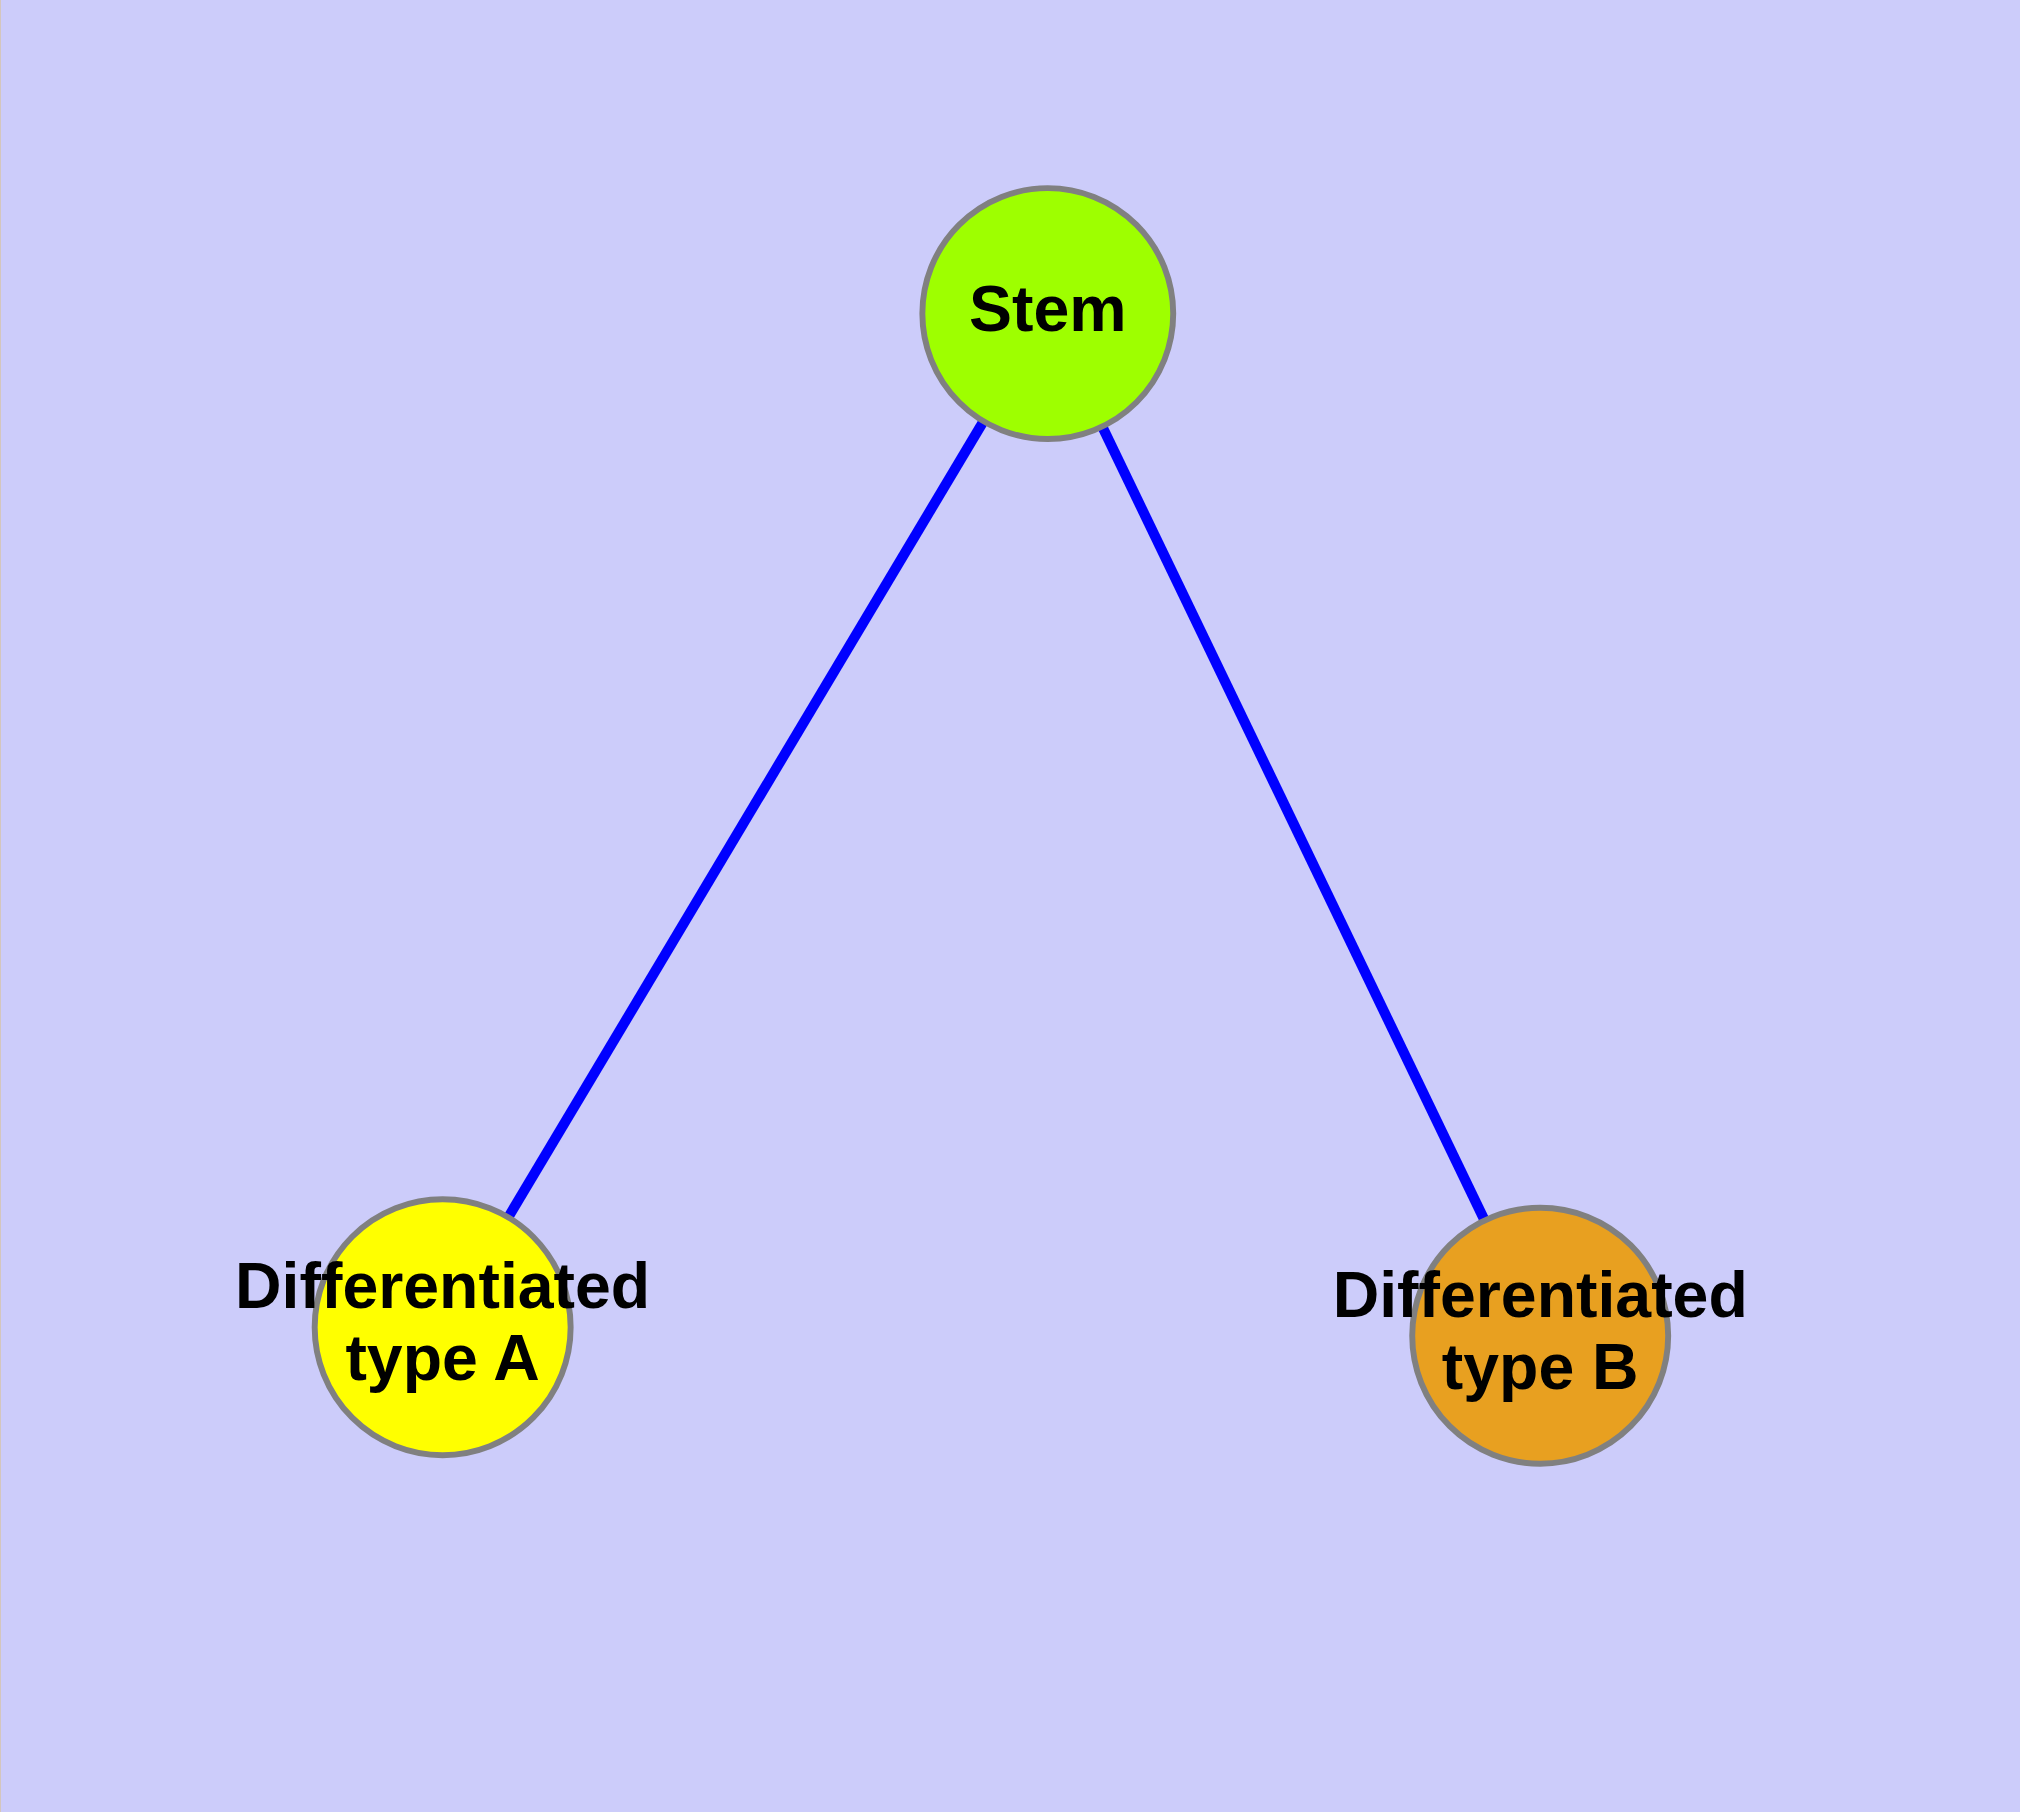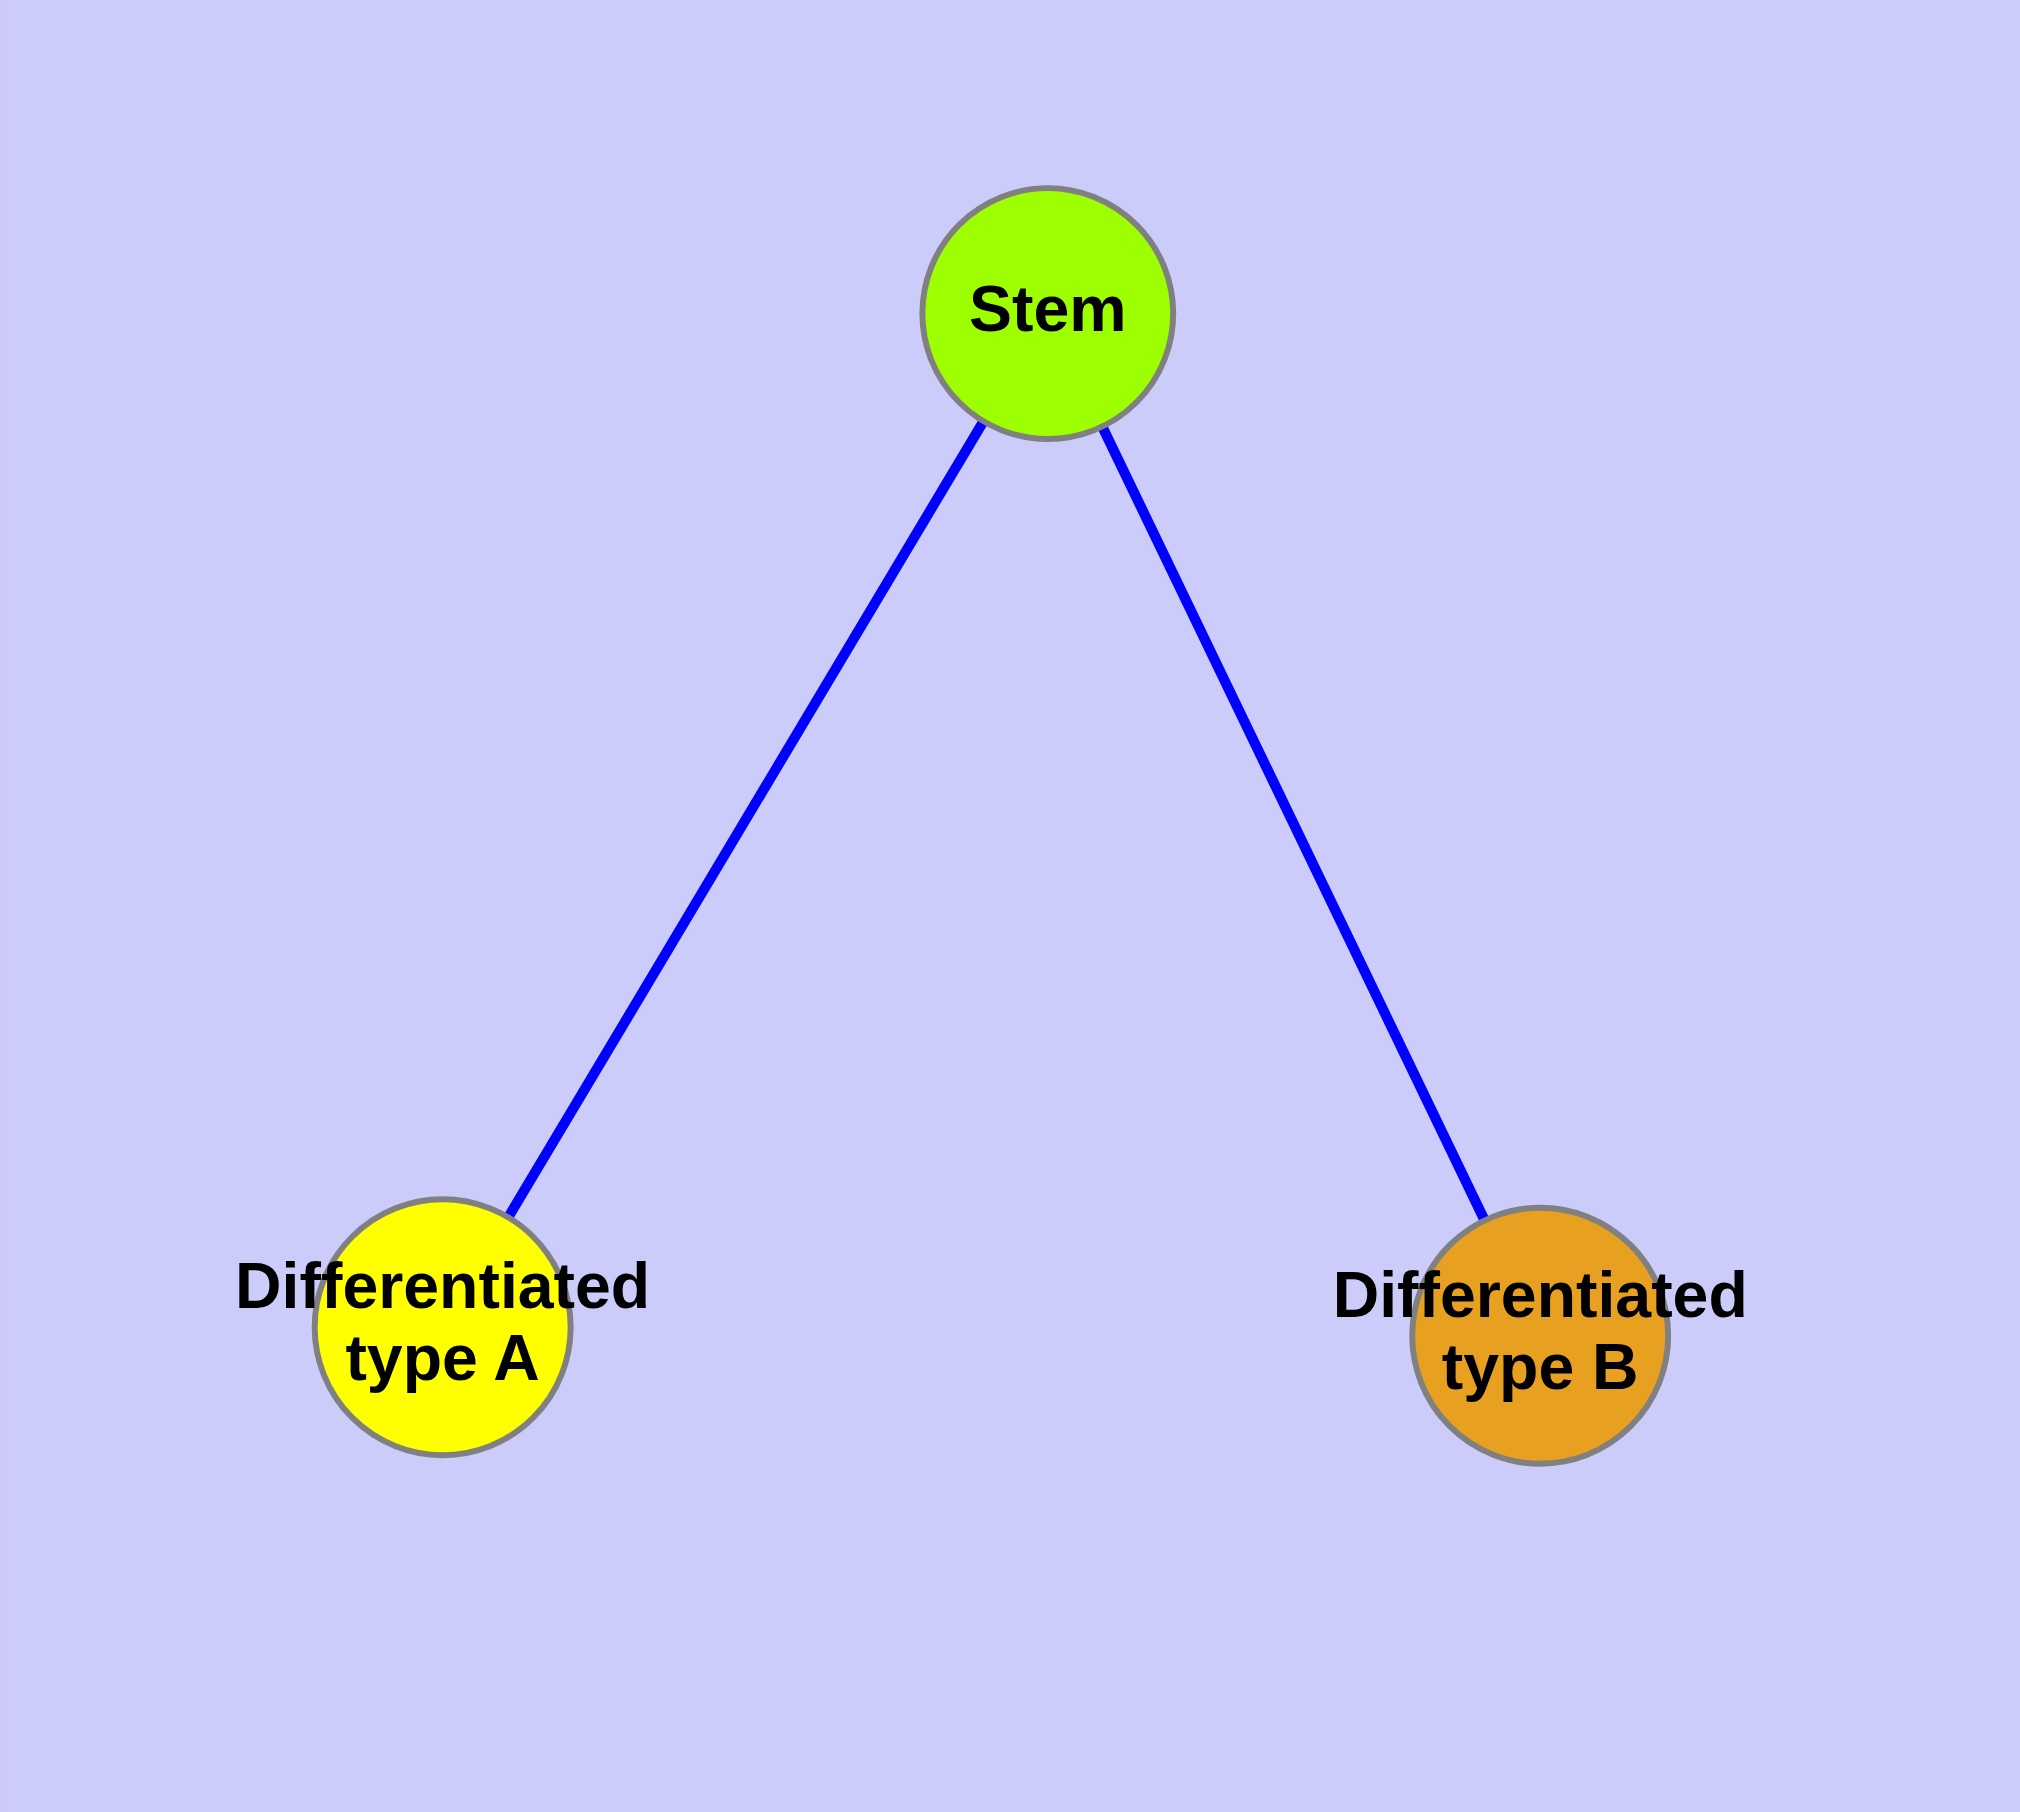--- a/index.html
+++ b/index.html
@@ -26,21 +26,21 @@
     font-family: "Liberation Sans", sans-serif;
     font-weight: bold;
     fill: #000000;
     text-anchor: middle;
     dominant-baseline: middle;
   }
 </style>
 </head>
 <body>
 
-<div id="canvas" style="background: #f0abfc;">
+<div id="canvas" style="background: #eab308;">
   <svg id="graph-svg" viewBox="0 0 2384 2138" xmlns="http://www.w3.org/2000/svg">
 
     <rect id="bg-rect" x="0" y="0" width="2384" height="2138" fill="#ccccfa"></rect>
 
     <g id="edges-layer">
         <line x1="1162.1864469650425" y1="493.64287034987296" x2="597.3513353898526" y2="1439.781236517838" stroke="#0000ff" stroke-width="12" stroke-linecap="butt"></line>
         <line x1="1298.498556296757" y1="499.73022184834605" x2="1753.1993904470605" y2="1443.5670651964801" stroke="#0000ff" stroke-width="12" stroke-linecap="butt"></line>
       </g>
     <g id="nodes-layer">
         <circle cx="1236" cy="370" r="148" fill="#9eff00" stroke="#808080" stroke-width="7"></circle>

